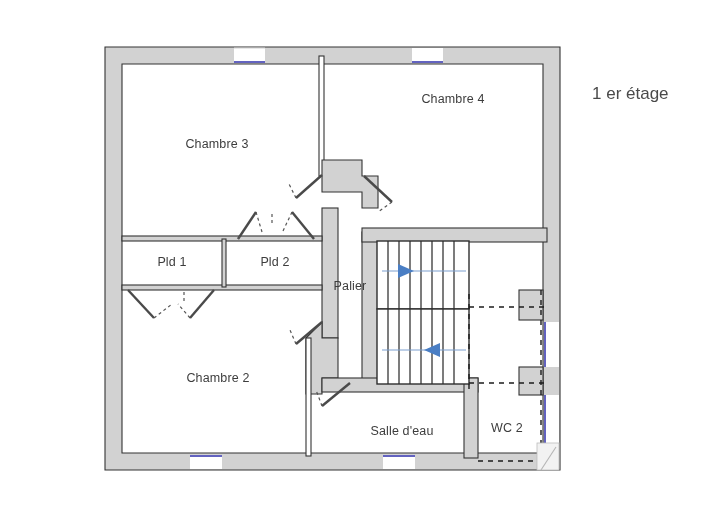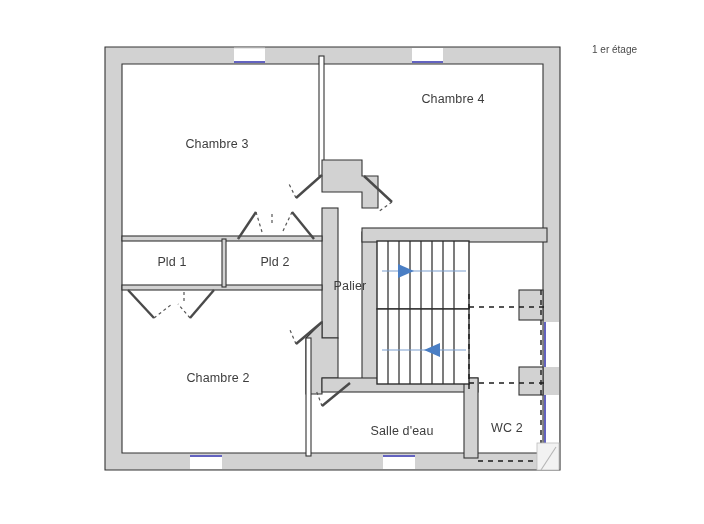--- a/index.html
+++ b/index.html
@@ -11,21 +11,21 @@
   #plan-wrap{position:relative;width:704px;height:524px;}
   #floorplan-svg{position:absolute;left:0;top:0;}
   .room-label{
     font-family:"Liberation Sans","DejaVu Sans",sans-serif;
     font-size:12.5px;fill:#3d3d3d;text-anchor:middle;
     letter-spacing:.15px;
   }
   .sheet-title{
     position:absolute;
     font-family:"Liberation Sans","DejaVu Sans",sans-serif;
-    font-size:10px;color:#4a4a4a;white-space:nowrap;
+    font-size:17px;color:#4a4a4a;white-space:nowrap;margin-top:40px;
   }
 </style>
 </head>
 <body>
 
 <div id="plan-wrap">
 
   <svg id="floorplan-svg" width="704" height="524" viewBox="0 0 704 524">
 
     <g id="walls" fill="#d2d2d2" stroke="#333333" stroke-width="1.1" stroke-linejoin="miter">

